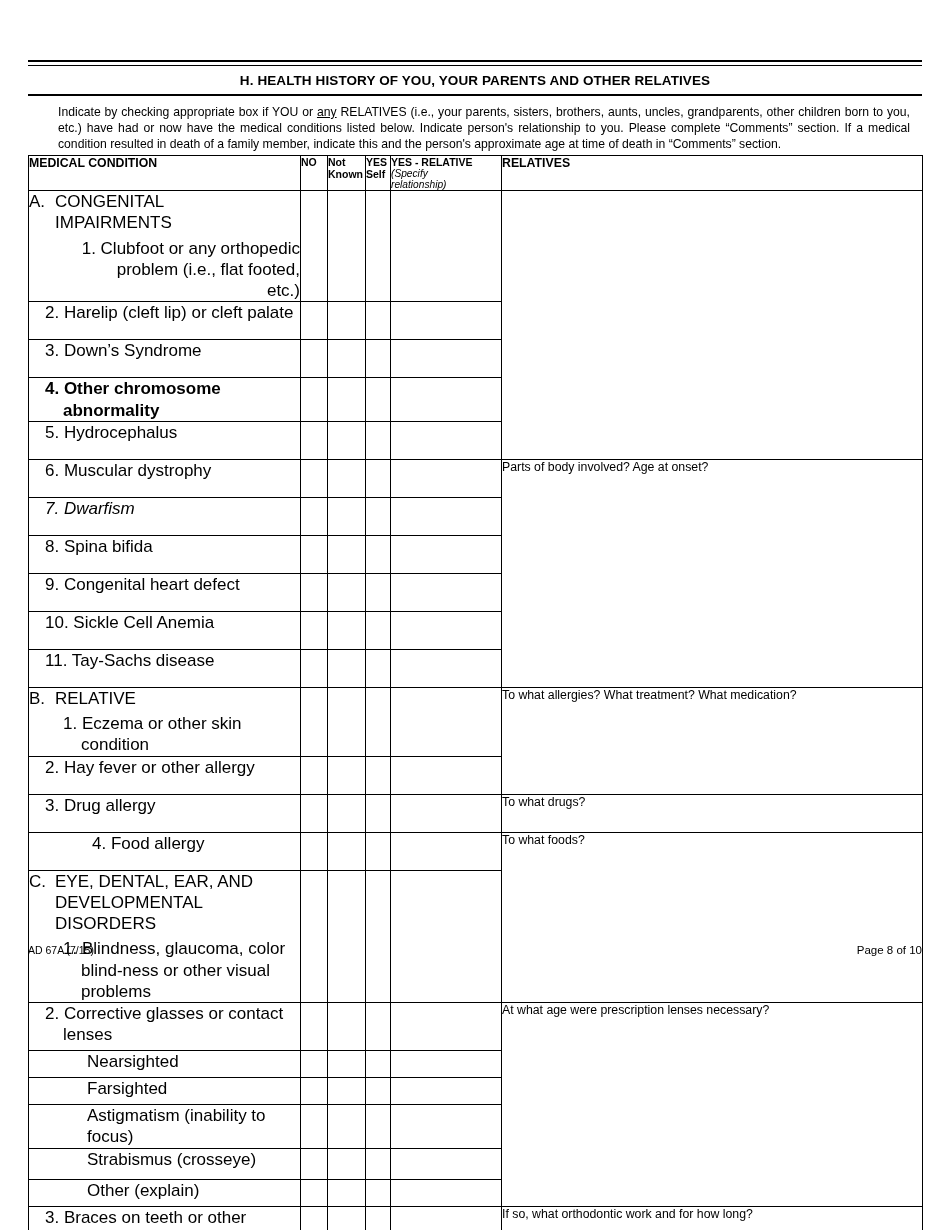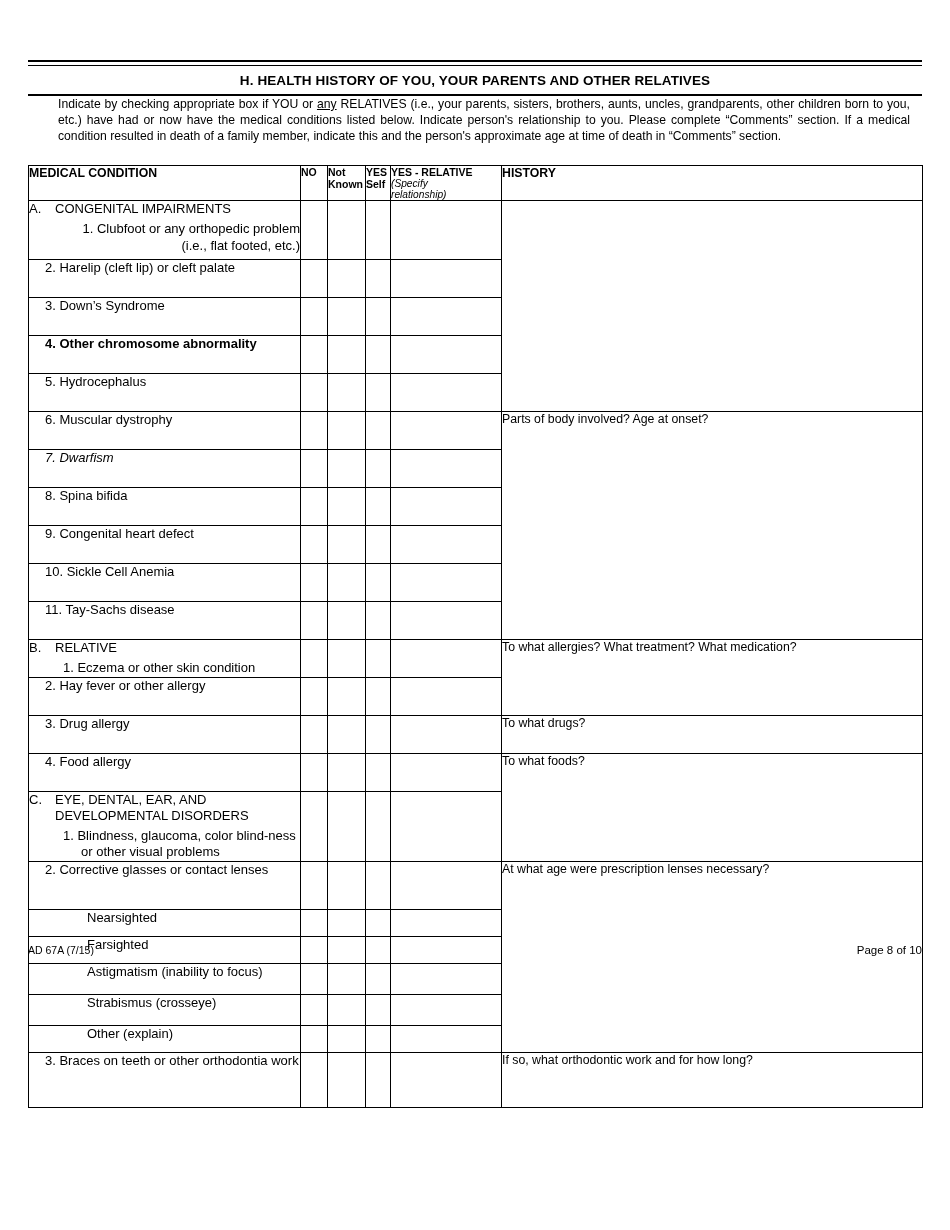--- a/index.html
+++ b/index.html
@@ -33,22 +33,22 @@
     text-align: center;
     font-size: 13.5px;
     font-weight: bold;
     letter-spacing: 0.1px;
     padding: 7px 0 6px 0;
   }
   .intro {
     font-size: 12.2px;
     line-height: 1.33;
     text-align: justify;
-    padding: 0 12px 0 30px;
-    margin-bottom: 20px;
+    padding: 8px 12px 0 30px;
+    margin-bottom: 2px;
   }
   .intro .u { text-decoration: underline; }
 
   table.grid {
     border-collapse: collapse;
     width: 894px;
     table-layout: fixed;
     font-size: 12.2px;
   }
   table.grid td, table.grid th {
@@ -75,21 +75,21 @@
     font-style: italic;
     font-size: 10.2px;
     line-height: 1.1;
   }
   th.hdr-small {
     font-size: 10.5px;
   }
   td.cond {
     padding: 5px 4px 5px 6px;
     line-height: 1.25;
-    font-size: 13px;
+    font-size: 17px;
   }
   .ind-num { padding-left: 34px; text-indent: -18px; }
   .ind-num2 { padding-left: 52px; text-indent: -18px; }
   .ind-plain { padding-left: 58px; }
   .sec-row .seclab {
     display: inline-block;
     width: 26px;
   }
   .sec-row .sectext {
     display: inline-block;
@@ -155,21 +155,21 @@
         </th>
         <th class="hdr hdr-small">
           <span>YES</span><br>
           <span>Self</span>
         </th>
         <th class="hdr hdr-small">
           <span>YES - RELATIVE</span>
           <span class="sub">(Specify</span>
           <span class="sub">relationship)</span>
         </th>
-        <th class="hdr">HISTORY</th>
+        <th class="hdr">RELATIVES</th>
       </tr>
     </thead>
     <tbody id="grid-body">
         <tr>
           <td class="cond" style="height: 58px;">
             <div class="sec-row"><span class="seclab">A.</span><span class="sectext" style="width: 218px;">CONGENITAL IMPAIRMENTS</span></div>
             <div class="ind-num2" style="margin-top: 4px; text-align: right;">1.  Clubfoot or any orthopedic problem (i.e., flat footed, etc.)</div>
           </td>
           <td class="box"></td>
           <td class="box"></td>
@@ -298,21 +298,21 @@
           </td>
           <td class="box"></td>
           <td class="box"></td>
           <td class="box"></td>
           <td class="box"></td>
           <td class="comment" rowspan="1">
             <div>To what drugs?</div>
           </td>
         </tr>
         <tr>
-          <td class="cond" style="height: 37px;">
+          <td class="cond" style="height: 37px; padding-left: 47px;">
             <div class="ind-num">4.  Food allergy</div>
           </td>
           <td class="box"></td>
           <td class="box"></td>
           <td class="box"></td>
           <td class="box"></td>
           <td class="comment" rowspan="2">
             <div>To what foods?</div>
           </td>
         </tr>

